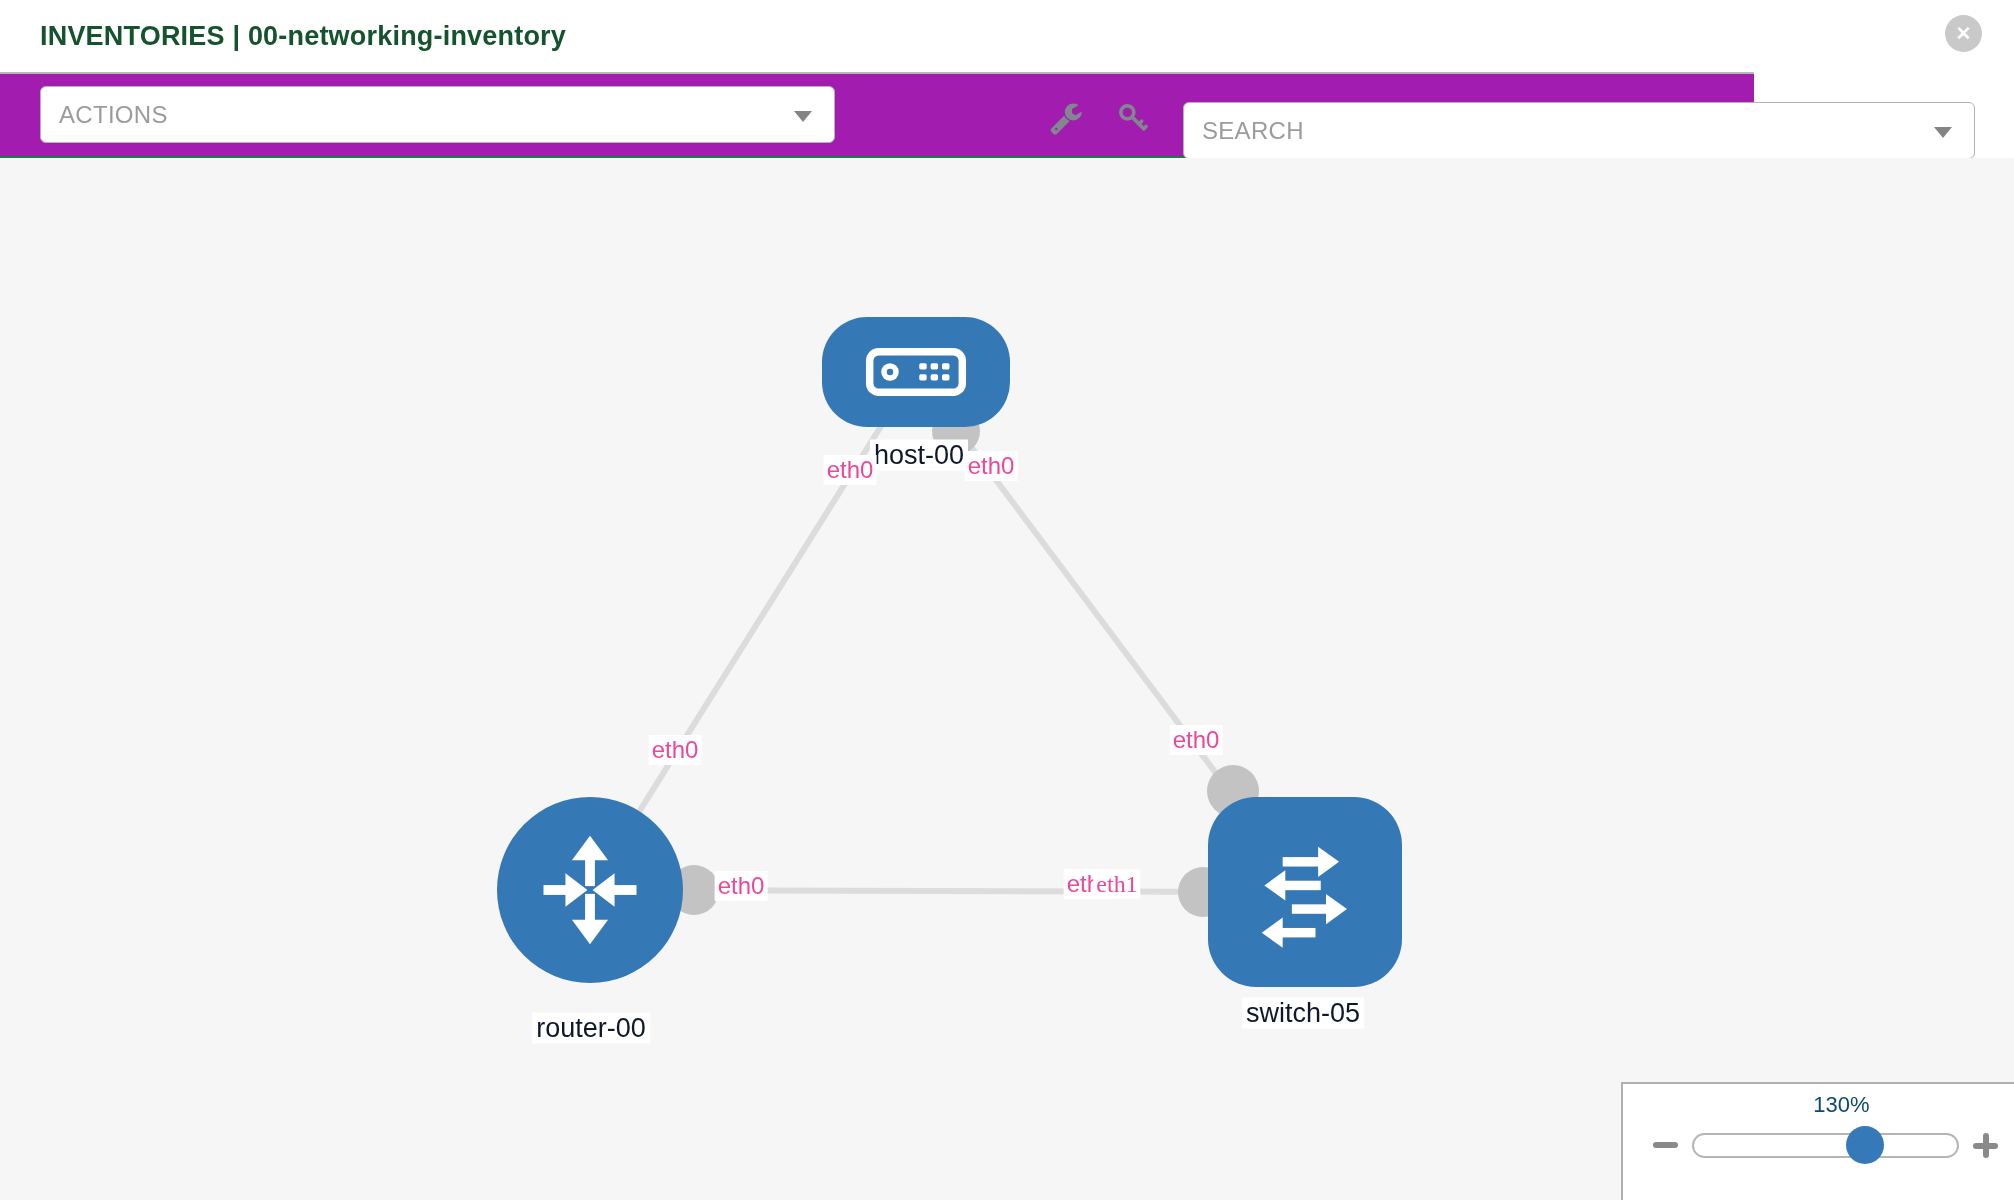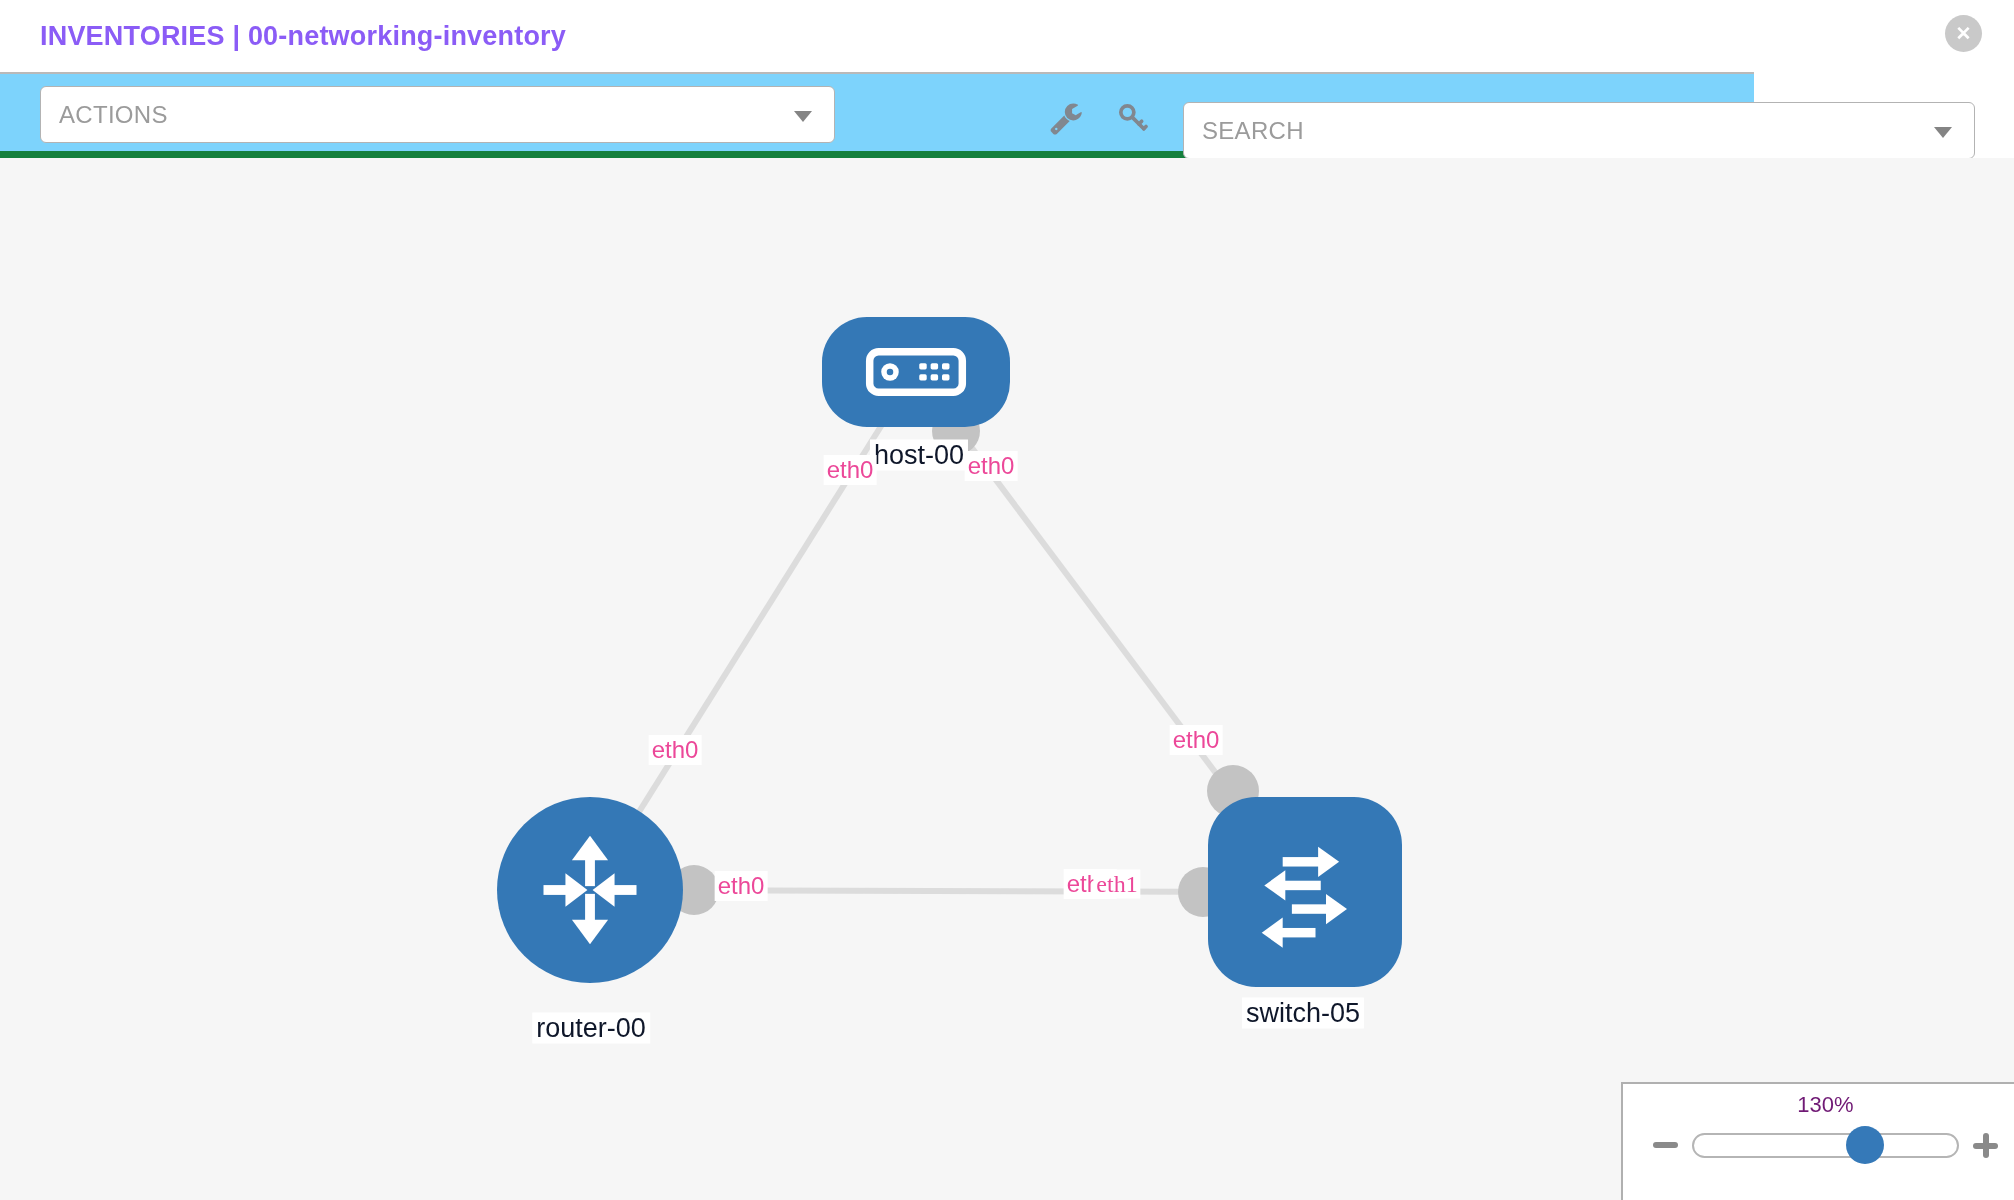--- a/index.html
+++ b/index.html
@@ -9,34 +9,34 @@
     background: #ffffff;
     position: relative;
   }
 
   
   .header {
     position: absolute; left: 0; top: 0; width: 2014px; height: 72px;
     background: #ffffff; display: flex; align-items: center;
   }
   .header-title {
-    margin-left: 40px; font-size: 27px; font-weight: bold; color: #8b5cf6;
+    margin-left: 40px; font-size: 27px; font-weight: bold; color: #14532d;
     letter-spacing: 0.2px;
   }
   .close-btn {
     position: absolute; right: 32px; top: 15px; width: 37px; height: 37px;
     border-radius: 50%; background: #c9c9c9; color: #ffffff;
     display: flex; align-items: center; justify-content: center;
     font-size: 19px; font-weight: bold; cursor: pointer;
   }
 
   
   .toolbar {
     position: absolute; left: 0; top: 72px; width: 1754px; height: 86px;
-    background: #7dd3fc; border-top: 2px solid #b9b9b9; border-bottom: 7px solid #15803d;
+    background: #a21caf; border-top: 2px solid #b9b9b9; border-bottom: 2px solid #15803d;
   }
   .select-box {
     position: absolute; top: 12px; height: 57px; background: #ffffff;
     border: 1px solid #b3b3b3; border-radius: 6px;
     display: flex; align-items: center; cursor: pointer;
   }
   .select-box .select-text {
     margin-left: 18px; font-size: 24px; color: #9b9b9b; letter-spacing: 0.3px;
   }
   .caret {
@@ -73,22 +73,22 @@
   }
   .iface-back { z-index: 3; }
   .iface-front { z-index: 4; font-family: Liberation Serif, serif; }
 
   
   .zoom-panel {
     position: absolute; left: 1621px; top: 924px; width: 400px; height: 280px;
     background: #ffffff; border: 2px solid #b0b0b0; z-index: 5;
   }
   .zoom-level {
-    position: absolute; left: 69px; top: 8px; width: 267px; text-align: center;
-    font-size: 22px; color: #701a75;
+    position: absolute; left: 85px; top: 8px; width: 267px; text-align: center;
+    font-size: 22px; color: #0c4a6e;
   }
   .zoom-minus, .zoom-plus { position: absolute; cursor: pointer; }
   .zoom-minus { left: 30px; top: 58px; width: 25px; height: 6px; background: #8a8a8a; border-radius: 3px; }
   .zoom-plus  { left: 350px; top: 49px; width: 25px; height: 25px; }
   .zoom-plus .bar-h { position: absolute; left: 0; top: 9.5px; width: 25px; height: 6px; background: #8a8a8a; border-radius: 3px; }
   .zoom-plus .bar-v { position: absolute; left: 9.5px; top: 0; width: 6px; height: 25px; background: #8a8a8a; border-radius: 3px; }
   .zoom-track {
     position: absolute; left: 69px; top: 49px; width: 267px; height: 25px;
     background: #ffffff; border: 2px solid #b5b5b5; border-radius: 13px; cursor: pointer;
   }

